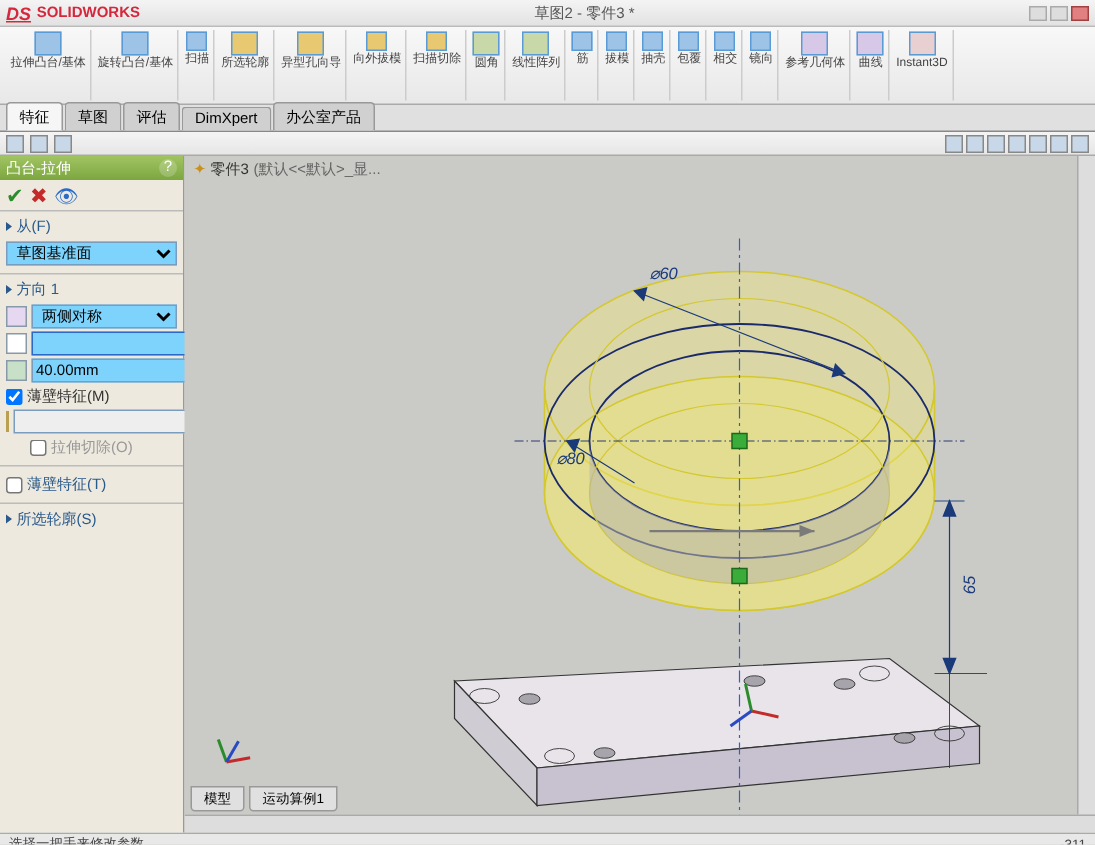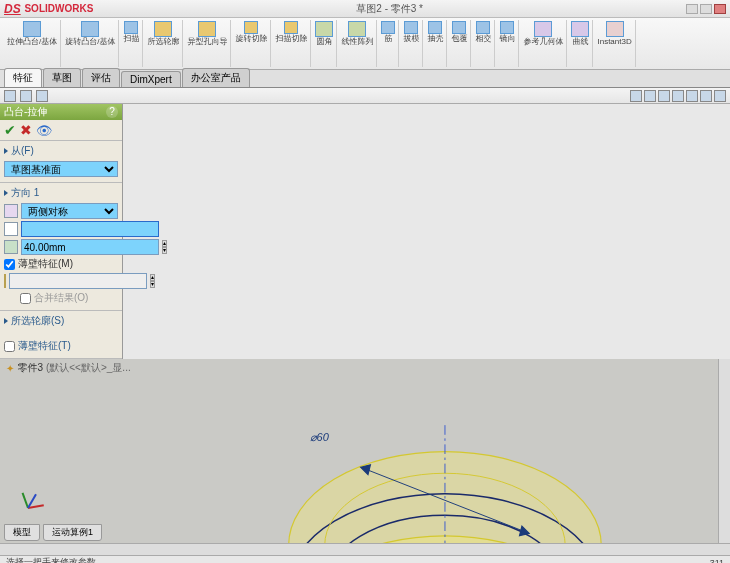--- a/index.html
+++ b/index.html
@@ -25,21 +25,21 @@
 .tab { padding: 2px 8px; font-size: 10px; background: #d0d0d0; border: 1px solid #999; border-bottom: none; margin-right: 1px; border-radius: 3px 3px 0 0; cursor: pointer; }
 .tab.active { background: #f6f6f6; }
 
 
 .subtoolbar { height: 16px; background: linear-gradient(#f4f4f4,#e6e6e6); border-bottom: 1px solid #aaa; display: flex; align-items: center; padding: 0 4px; gap: 4px; }
 .subtoolbar .ticon { width: 12px; height: 12px; background: #c8d8e8; border: 1px solid #888; }
 .subtoolbar .spacer { flex: 1; }
 .subtoolbar .right-tools { display: flex; gap: 2px; }
 
 
-.main { display: flex; height: 451px; flex-direction: column; }
+.main { display: flex; height: 451px; }
 
 
 .prop { width: 123px; background: #ede9de; border-right: 1px solid #999; display: flex; flex-direction: column; }
 .prop-hdr { height: 16px; background: linear-gradient(#a0c462,#7ca640); color: #fff; font-size: 10px; display: flex; align-items: center; padding: 0 4px; justify-content: space-between; }
 .prop-hdr .qmark { color: #fff; background: rgba(255,255,255,0.2); width: 12px; height: 12px; border-radius: 50%; text-align: center; line-height: 12px; }
 .prop-btns { display: flex; gap: 2px; padding: 3px 4px; border-bottom: 1px solid #bbb; }
 .prop-btns span { width: 14px; height: 14px; display: inline-block; }
 .ok-btn { color: #2a8c2a; font-size: 14px; line-height: 14px; }
 .cancel-btn { color: #c42a2a; font-size: 14px; line-height: 14px; }
 
@@ -117,21 +117,21 @@
   <div class="rgroup">
       <div class="ico" style="background:#e8c870"></div>
       <div class="lbl">所选轮廓</div>
     </div>
   <div class="rgroup">
       <div class="ico" style="background:#e8c870"></div>
       <div class="lbl">异型孔向导</div>
     </div>
   <div class="rgroup sm">
       <div class="ico" style="background:#e8c870"></div>
-      <div class="lbl">旋转切除</div>
+      <div class="lbl">向外拔模</div>
     </div>
   <div class="rgroup sm">
       <div class="ico" style="background:#e8c870"></div>
       <div class="lbl">扫描切除</div>
     </div>
   <div class="rgroup">
       <div class="ico" style="background:#c8d8a8"></div>
       <div class="lbl">圆角</div>
     </div>
   <div class="rgroup">
@@ -249,33 +249,33 @@
       <div class="prop-row">
         <div class="draft-ico"></div>
         <input type="text" style="background: rgb(238, 238, 238);">
         <div class="spin">
             <span>▴</span>
             <span>▾</span>
           </div>
       </div>
       <div class="prop-row" style="padding-left:16px">
         <input type="checkbox" style="">
-        <label style="color:#999">合并结果(O)</label>
+        <label style="color:#999">拉伸切除(O)</label>
+      </div>
+    </div>
+
+    <div class="prop-section">
+      <div class="prop-row">
+        <input type="checkbox" style="">
+        <label style="color:#2a5a8c">薄壁特征(T)</label>
       </div>
     </div>
 
     <div class="prop-section" style="border-bottom:none">
       <div class="sec-title">所选轮廓(S)</div>
-    </div>
-
-    <div class="prop-section">
-      <div class="prop-row">
-        <input type="checkbox" style="">
-        <label style="color:#2a5a8c">薄壁特征(T)</label>
-      </div>
     </div>
   </div>
 
   <div class="viewport">
     <div class="crumb">
       <span class="star">✦</span>
       <span>零件3</span>
       <span style="color:#666">(默认&lt;&lt;默认&gt;_显...</span>
     </div>
 

